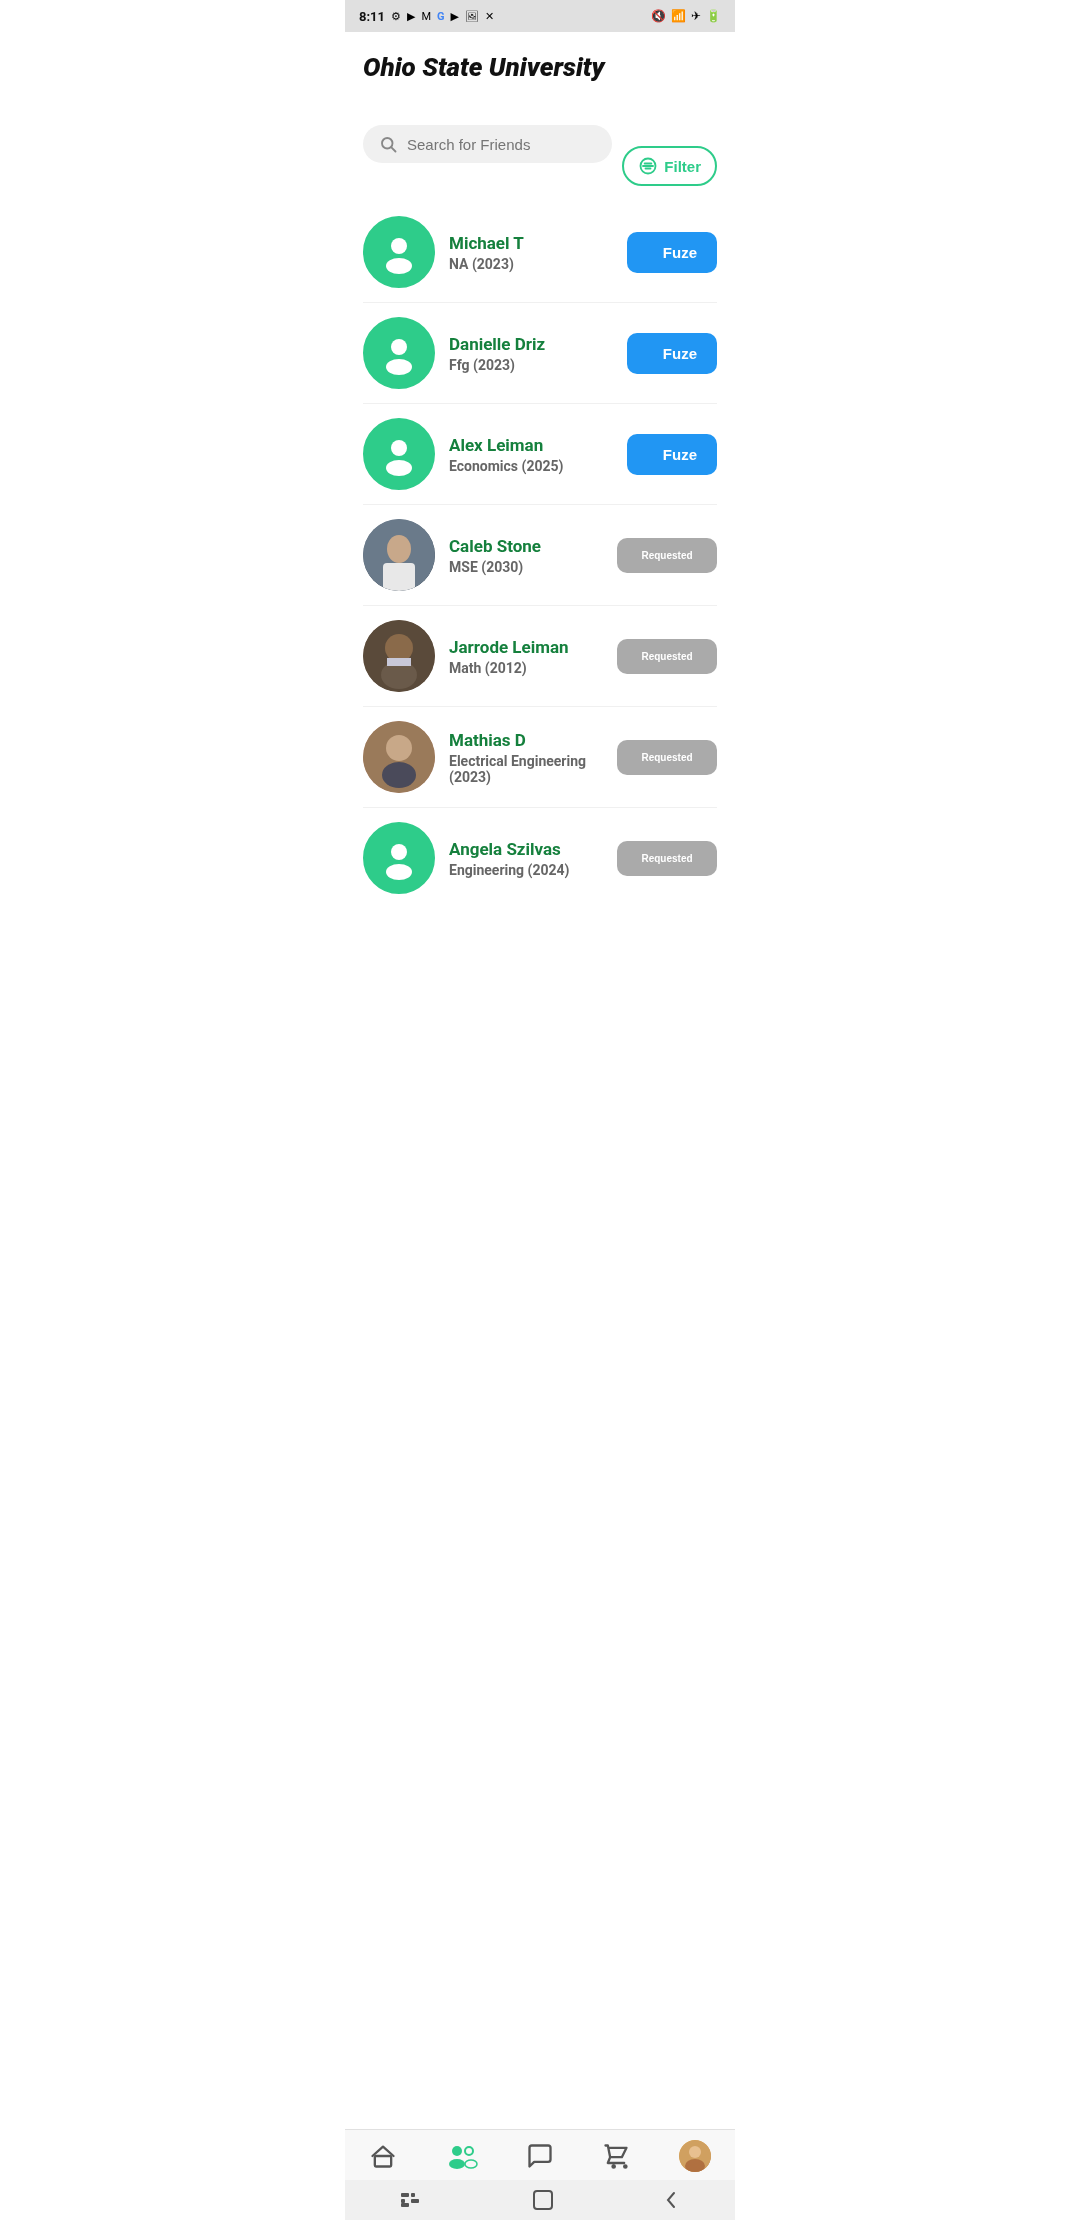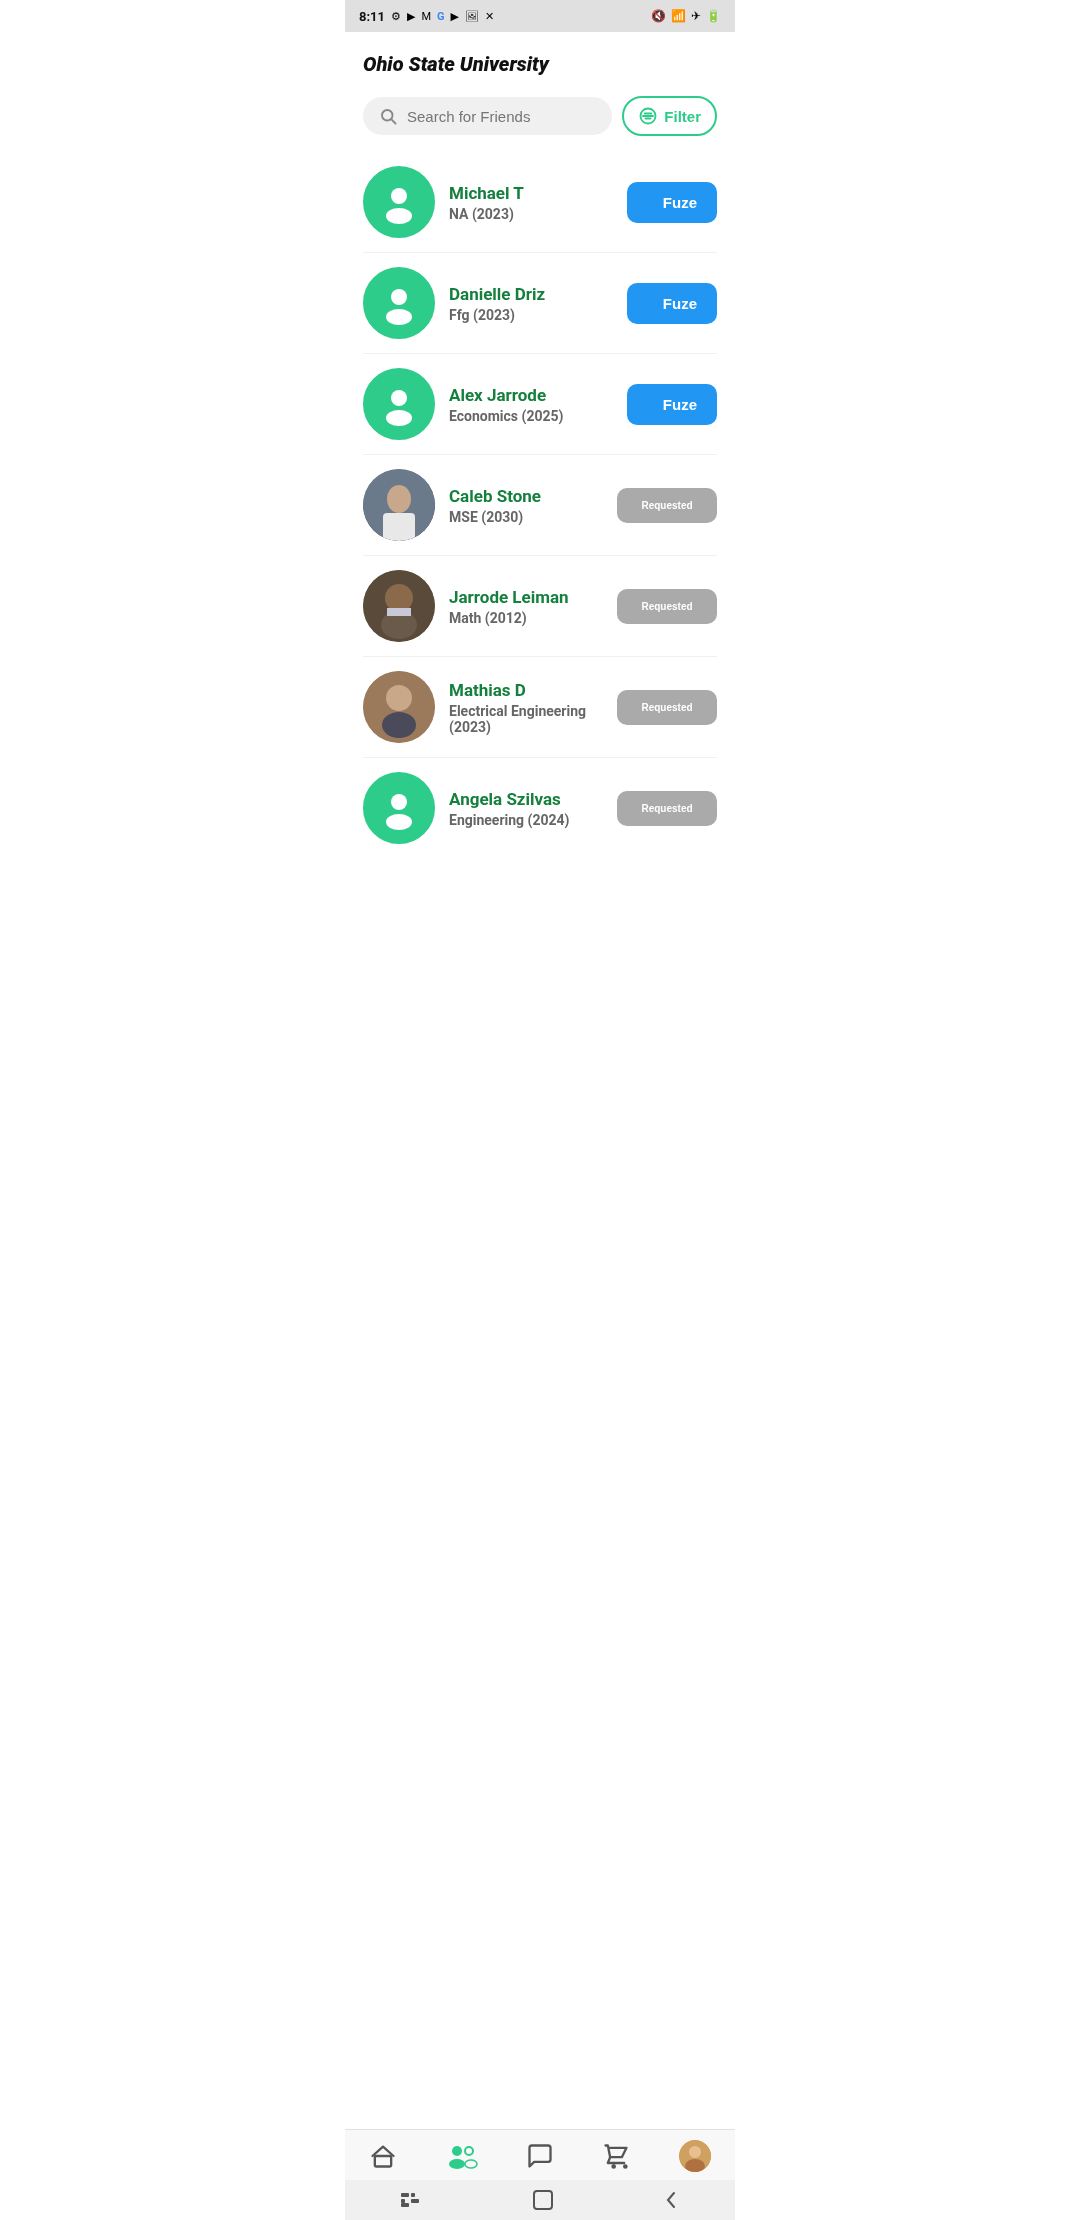--- a/index.html
+++ b/index.html
@@ -28,21 +28,21 @@
       font-size: 13px;
       font-weight: 700;
       color: #111;
     }
 
     
     .header {
       padding: 20px 18px 10px 18px;
     }
     .header-title {
-      font-size: 20px;
+      font-size: 26px;
       font-weight: 900;
       font-style: italic;
       color: #111;
     }
 
     
     .search-area {
       display: flex;
       align-items: center;
       gap: 10px;
@@ -75,20 +75,21 @@
       gap: 6px;
       border: 2px solid #2ecc8a;
       border-radius: 30px;
       padding: 8px 14px;
       background: #fff;
       color: #2ecc8a;
       font-size: 15px;
       font-weight: 600;
       cursor: pointer;
       white-space: nowrap;
+      margin-top: 44px;
     }
     .filter-icon-svg {
       width: 20px;
       height: 20px;
     }
 
     
     .friends-list {
       padding: 0 18px;
     }
@@ -299,21 +300,21 @@
   </div>
 
   <div class="friend-item">
     <div class="avatar-default">
       <svg class="person-icon" viewBox="0 0 44 44" fill="white">
         <circle cx="22" cy="16" r="8"></circle>
         <ellipse cx="22" cy="36" rx="13" ry="8"></ellipse>
       </svg>
     </div>
     <div class="friend-info">
-      <div class="friend-name">Alex Jarrode</div>
+      <div class="friend-name">Alex Leiman</div>
       <div class="friend-detail">Economics (2025)</div>
     </div>
     <button class="btn-fuze">Fuze</button>
   </div>
 
   <div class="friend-item">
     <div class="avatar-photo" style="background: linear-gradient(160deg, #8a9aaa 0%, #3a4a5a 60%, #2a3a4a 100%);">
 
       <svg width="72" height="72" viewBox="0 0 72 72">
         <circle cx="36" cy="36" r="36" fill="#6a7a8a"></circle>

